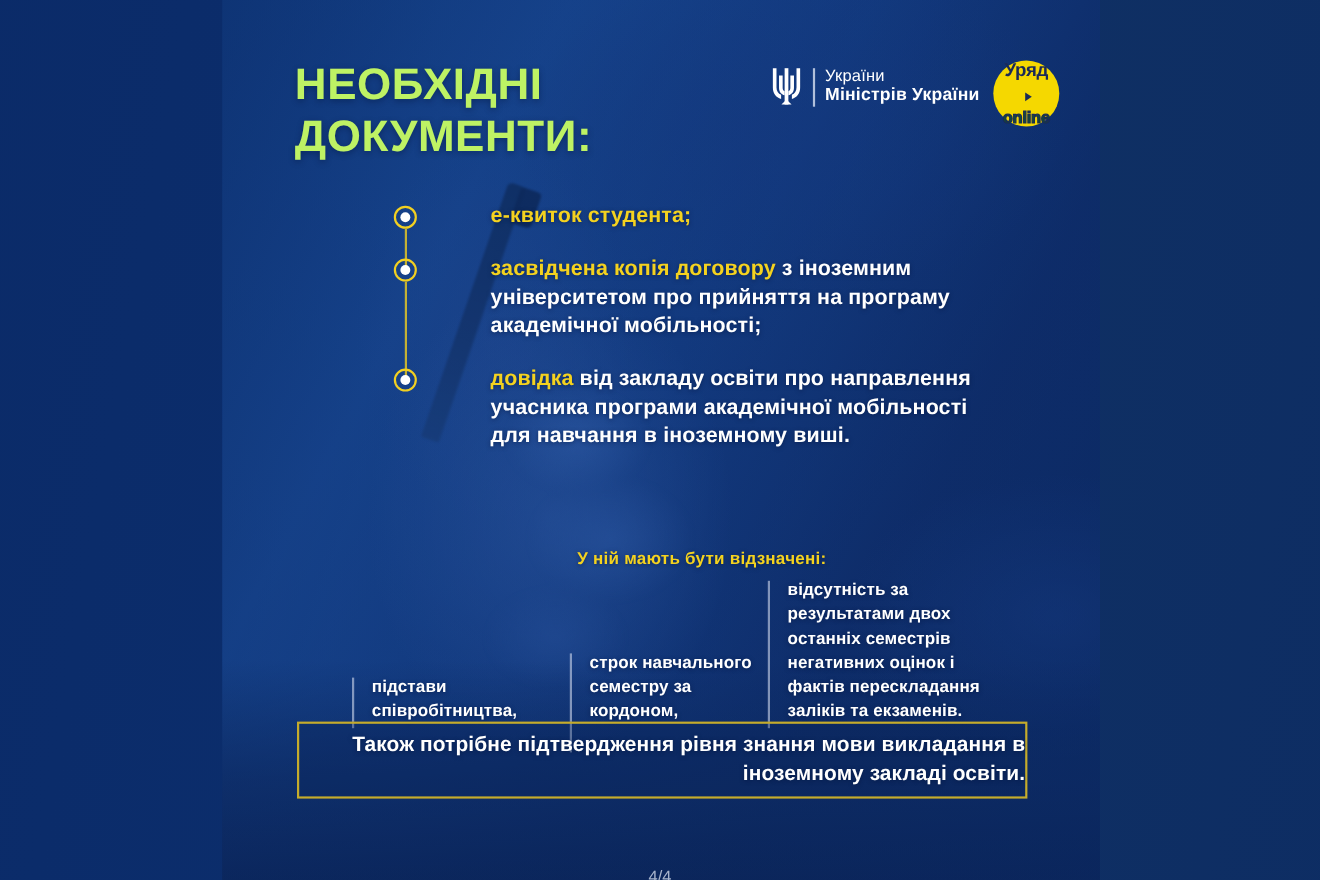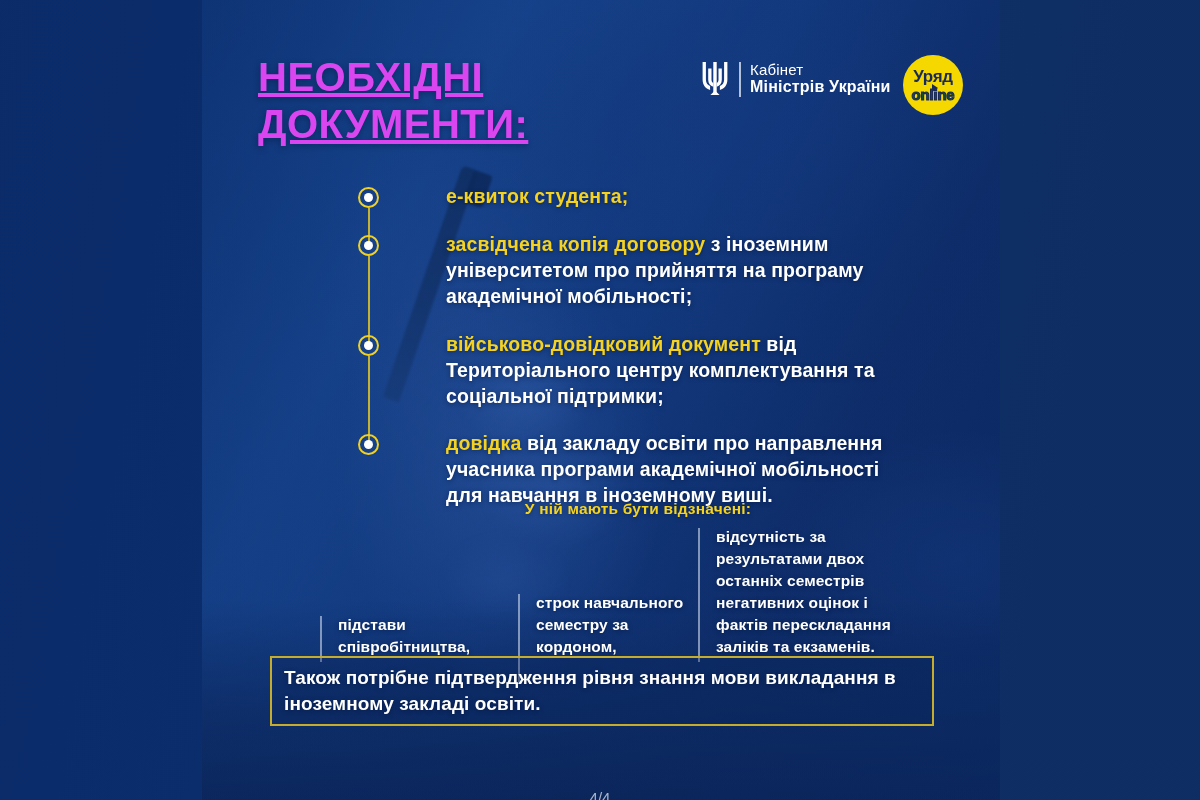--- a/index.html
+++ b/index.html
@@ -72,45 +72,44 @@
   .scrim{
     position:absolute; left:0; top:0; width:1200px; height:800px;
     background:linear-gradient(100deg,rgba(10,40,100,.62) 0%,rgba(10,40,100,.34) 30%,rgba(10,40,100,.30) 60%,rgba(10,40,100,.55) 100%);
   }
 
   
   .content{ position:absolute; left:0; top:0; width:1200px; height:800px; }
 
   
   .title{
-    position:absolute; left:258px; top:54px; width:420px;
-    color:#d946ef; font-size:40px; font-weight:bold;
+    position:absolute; left:268px; top:54px; width:420px;
+    color:#bef264; font-size:40px; font-weight:bold;
     line-height:1.18; letter-spacing:.5px;
     text-transform:uppercase;
     text-shadow:0 2px 6px rgba(0,20,60,.45);
-    text-decoration:underline;
   }
 
   
   .logo{
     position:absolute; left:700px; top:59px;
     display:flex; align-items:center; gap:9px;
   }
   .tryzub{ width:30px; height:40px; display:block; }
   .logo-sep{ width:2px; height:35px; background:#d9e2f2; opacity:.8; }
   .logo-txt{ color:#ffffff; line-height:1.16; }
   .logo-l1{ font-size:15px; font-weight:400; letter-spacing:.2px; }
   .logo-l2{ font-size:16px; font-weight:bold; letter-spacing:.2px; }
 
   .badge{
     position:absolute; left:903px; top:55px;
     width:60px; height:60px; border-radius:50%;
     background:#f5d800;
     display:flex; flex-direction:column;
-    align-items:center; justify-content:center;
+    align-items:center; justify-content:space-between;
     line-height:1;
   }
   .badge-top{
     font-size:17px; font-weight:bold; color:#1a2a58;
     letter-spacing:-.3px; margin-bottom:-1px;
   }
   .badge-play{
     width:0;height:0;border-left:6px solid #1a2a58;
     border-top:4px solid transparent;border-bottom:4px solid transparent;
     margin:0 0 0 4px;
@@ -178,21 +177,21 @@
   
   .notebox{
     position:absolute; left:270px; top:656px;
     width:664px; height:70px;
     border:2.2px solid #c5ac2c;
     background:rgba(10,36,90,.30);
     display:flex; align-items:center; justify-content:center;
   }
   .note-txt{
     color:#ffffff; font-size:19px; font-weight:bold;
-    line-height:1.38; text-align:left; letter-spacing:.1px;
+    line-height:1.38; text-align:right; letter-spacing:.1px;
     text-shadow:0 1px 4px rgba(0,18,55,.55);
     padding-left:12px;
   }
 
   
   .pager{
     position:absolute; left:0; top:789px; width:1200px;
     text-align:center; color:#c3cde0; font-size:15px; opacity:.85;
   }
 </style>
@@ -226,21 +225,21 @@
             <path d="M2.6 3h3.3v17.5c0 3.4 1.6 5.6 4.2 6.6V31C5.3 29.6 2.6 26 2.6 20.6V3z"></path>
             <path d="M24.1 3h3.3v17.6c0 5.4-2.7 9-7.5 10.4v-3.9c2.6-1 4.2-3.2 4.2-6.6V3z"></path>
             <path d="M8.2 9.6h3.3v11.2c0 1.6.6 2.6 1.8 3.2v3.7c-3.2-.9-5.1-3.3-5.1-6.9V9.6z"></path>
             <path d="M18.5 9.6h3.3v11.2c0 3.6-1.9 6-5.1 6.9V24c1.2-.6 1.8-1.6 1.8-3.2V9.6z"></path>
             <path d="M15 31.5l4.6 4.5H10.4L15 31.5z"></path>
           </g>
         </svg>
       </span>
       <span class="logo-sep"></span>
       <span class="logo-txt">
-        <div class="logo-l1">Кабінет</div>
+        <div class="logo-l1">України</div>
         <div class="logo-l2">Міністрів України</div>
       </span>
     </div>
 
     <div class="badge">
       <span class="badge-top">Уряд</span>
       <span class="badge-play"></span>
       <span class="badge-bot">online</span>
     </div>
 
@@ -259,29 +258,20 @@
       <div class="li">
         <span class="marker">
             <i></i>
           </span>
         <span class="connector" style="height:90px"></span>
         <div class="li-text">
           <span class="hl">засвідчена копія договору</span><span> з іноземним університетом про прийняття на програму академічної мобільності;</span>
         </div>
       </div>
 
-      <div class="li">
-        <span class="marker">
-            <i></i>
-          </span>
-        <span class="connector" style="height:90px"></span>
-        <div class="li-text">
-          <span class="hl">військово-довідковий документ</span><span> від Територіального центру комплектування та соціальної підтримки;</span>
-        </div>
-      </div>
 
       <div class="li">
         <span class="marker">
             <i></i>
           </span>
         <div class="li-text">
           <span class="hl">довідка</span><span> від закладу освіти про направлення учасника програми академічної мобільності для навчання в іноземному виші.</span>
         </div>
       </div>
 

